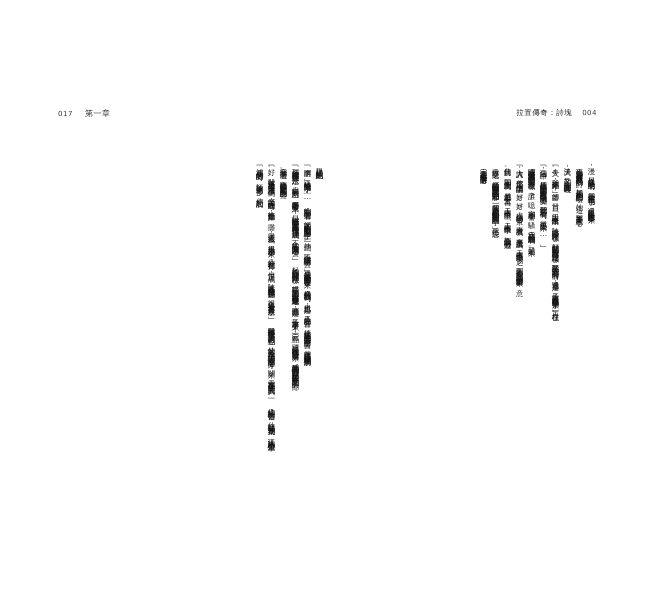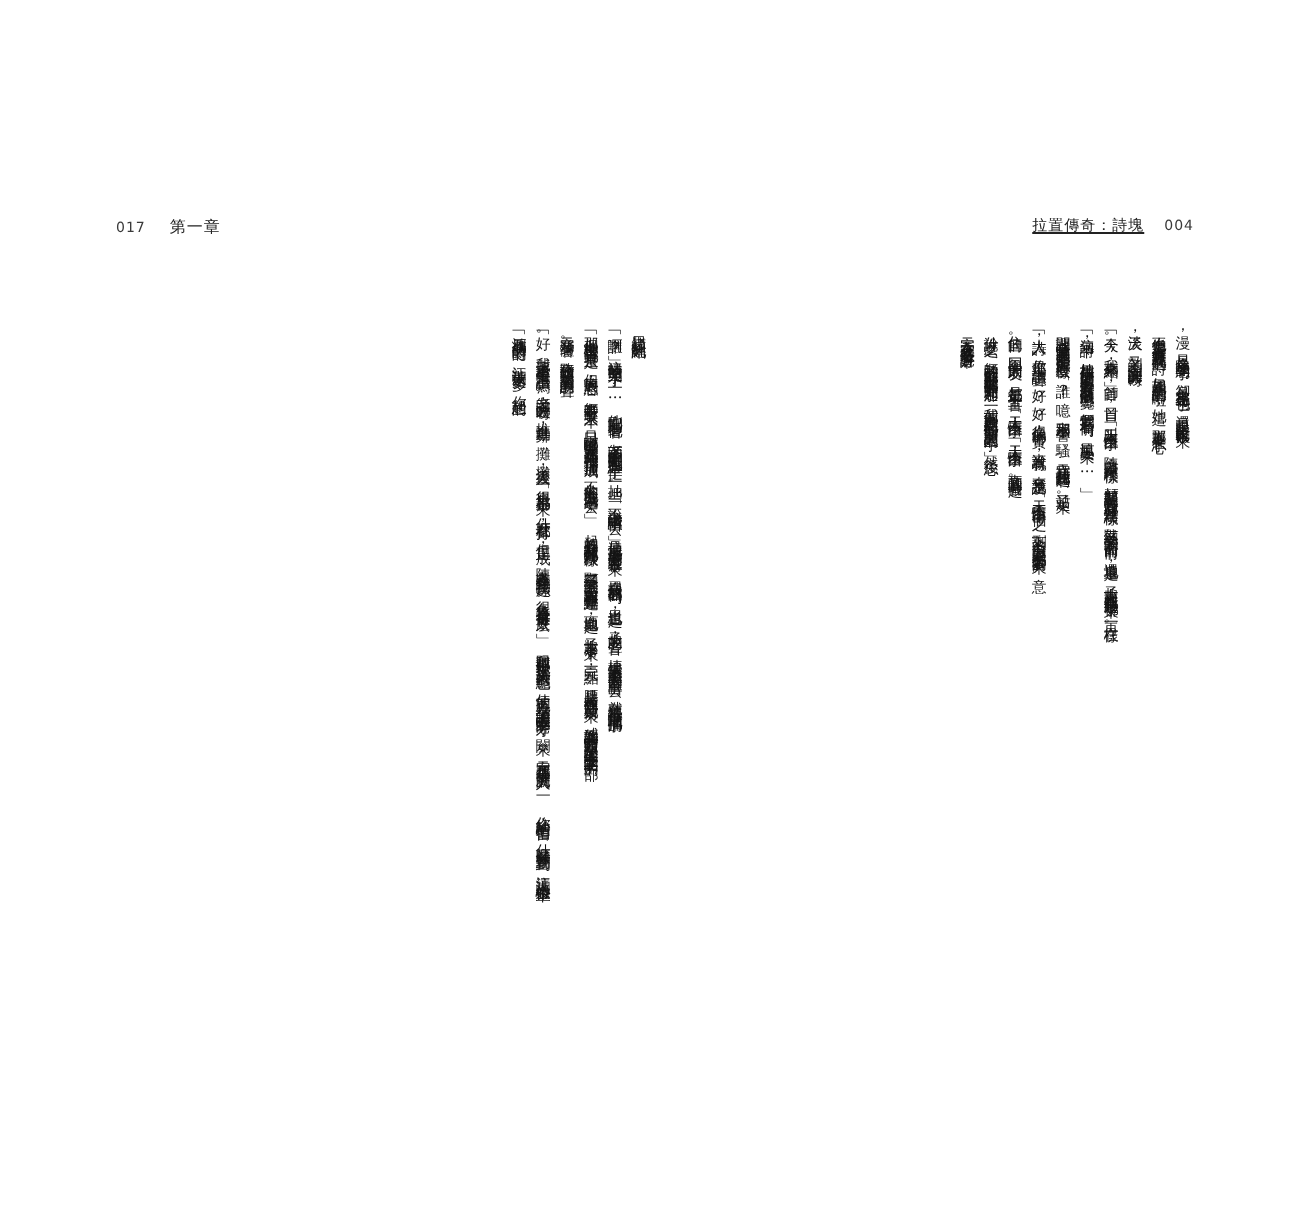--- a/index.html
+++ b/index.html
@@ -47,21 +47,20 @@
     color: #3a3a3a;
   }
   .chaptername {
     font-size: 8px;
     color: #222;
     text-align: center;
   }
   .booktitle {
     font-size: 7.5px;
     color: #222;
-    text-decoration: underline;
   }
 
   
   .page {
     position: absolute;
     top: 150px;
     height: 330px;
     writing-mode: vertical-rl;
     text-orientation: upright;
     direction: ltr;

